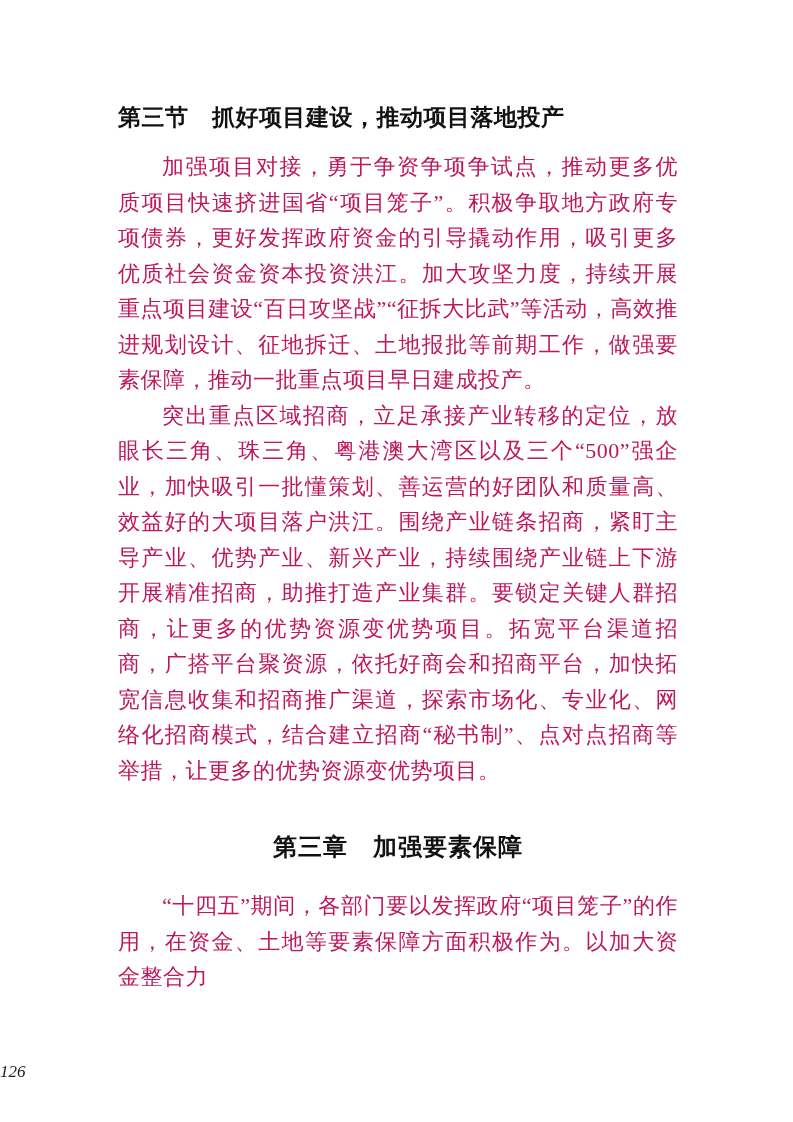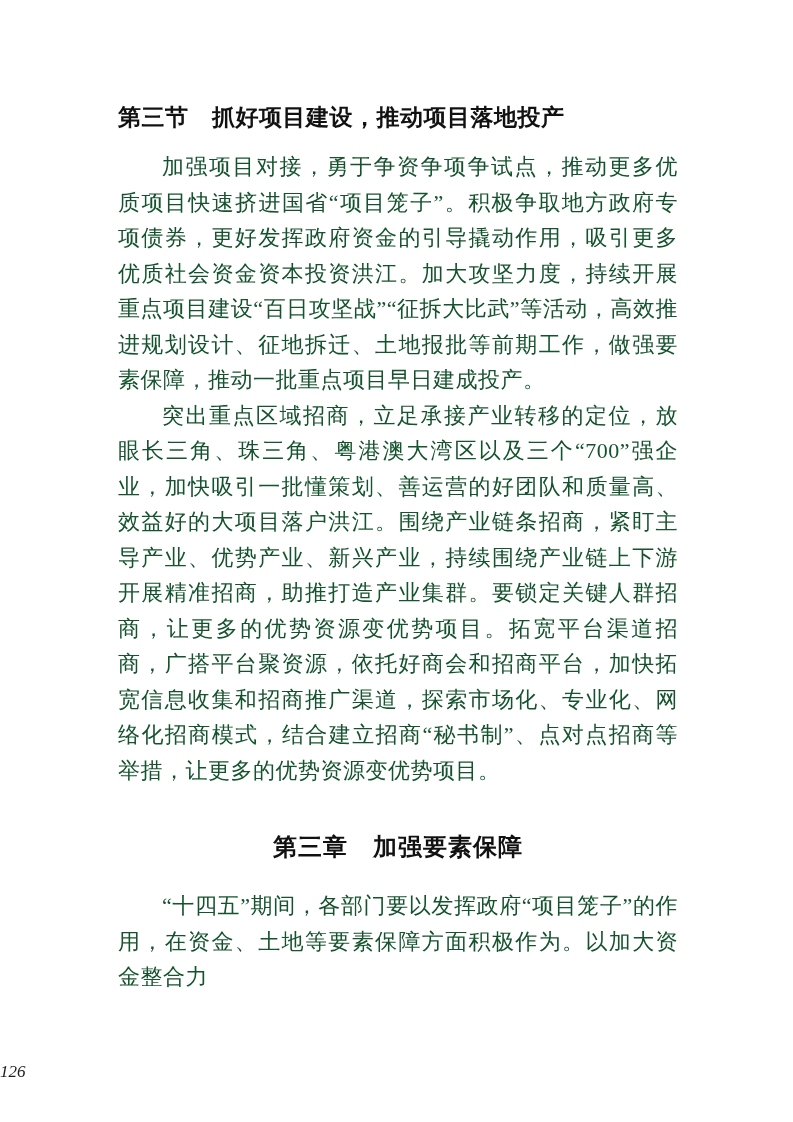--- a/index.html
+++ b/index.html
@@ -37,21 +37,21 @@
   }
   .body-para {
     margin: 0;
     font-family: "Liberation Serif", serif;
     font-size: 22px;
     line-height: 35.5px;
     text-align: justify;
     text-justify: inter-character;
     text-indent: 2em;
     letter-spacing: 0.5px;
-    color: #14532d;
+    color: #be185d;
   }
   .chapter-heading {
     margin: 39px 0 21px 0;
     text-align: center;
     font-family: "Liberation Sans", sans-serif;
     font-size: 24px;
     font-weight: bold;
     line-height: 40px;
     letter-spacing: 1px;
     color: #111111;
@@ -69,18 +69,18 @@
     font-style: italic;
   }
 </style>
 </head>
 <body>
 
 <div class="page">
   <div class="content">
     <h2 class="sec-heading">第三节　抓好项目建设，推动项目落地投产</h2>
     <p class="body-para">加强项目对接，勇于争资争项争试点，推动更多优质项目快速挤进国省“项目笼子”。积极争取地方政府专项债券，更好发挥政府资金的引导撬动作用，吸引更多优质社会资金资本投资洪江。加大攻坚力度，持续开展重点项目建设“百日攻坚战”“征拆大比武”等活动，高效推进规划设计、征地拆迁、土地报批等前期工作，做强要素保障，推动一批重点项目早日建成投产。</p>
-    <p class="body-para">突出重点区域招商，立足承接产业转移的定位，放眼长三角、珠三角、粤港澳大湾区以及三个“700”强企业，加快吸引一批懂策划、善运营的好团队和质量高、效益好的大项目落户洪江。围绕产业链条招商，紧盯主导产业、优势产业、新兴产业，持续围绕产业链上下游开展精准招商，助推打造产业集群。要锁定关键人群招商，让更多的优势资源变优势项目。拓宽平台渠道招商，广搭平台聚资源，依托好商会和招商平台，加快拓宽信息收集和招商推广渠道，探索市场化、专业化、网络化招商模式，结合建立招商“秘书制”、点对点招商等举措，让更多的优势资源变优势项目。</p>
+    <p class="body-para">突出重点区域招商，立足承接产业转移的定位，放眼长三角、珠三角、粤港澳大湾区以及三个“500”强企业，加快吸引一批懂策划、善运营的好团队和质量高、效益好的大项目落户洪江。围绕产业链条招商，紧盯主导产业、优势产业、新兴产业，持续围绕产业链上下游开展精准招商，助推打造产业集群。要锁定关键人群招商，让更多的优势资源变优势项目。拓宽平台渠道招商，广搭平台聚资源，依托好商会和招商平台，加快拓宽信息收集和招商推广渠道，探索市场化、专业化、网络化招商模式，结合建立招商“秘书制”、点对点招商等举措，让更多的优势资源变优势项目。</p>
     <h1 class="chapter-heading">第三章　加强要素保障</h1>
     <p class="body-para">“十四五”期间，各部门要以发挥政府“项目笼子”的作用，在资金、土地等要素保障方面积极作为。以加大资金整合力</p>
   </div>
   <div class="page-number">126</div>
 </div>
 
 </body></html>

